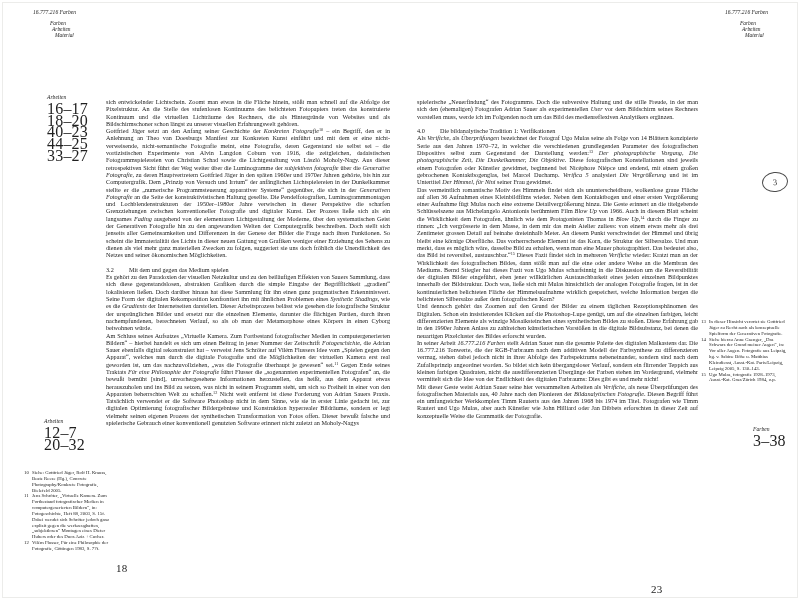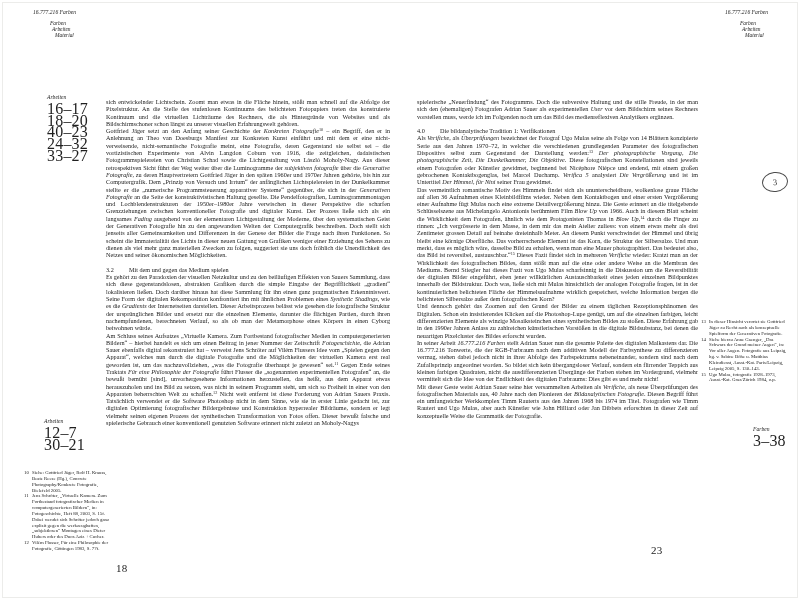--- a/index.html
+++ b/index.html
@@ -56,28 +56,28 @@
     <div class="l1">Farben</div>
     <div class="l2">Arbeiten</div>
     <div class="l3">Material</div>
   </div>
 
   <div class="abs" style="left:47px;top:94px;">
     <div class="sb-label">Arbeiten</div>
     <div class="sb-item">16–17</div>
     <div class="sb-item">18–20</div>
     <div class="sb-item">40–23</div>
-    <div class="sb-item">24–32</div>
+    <div class="sb-item">44–25</div>
     <div class="sb-item">33–27</div>
   </div>
 
   <div class="abs" style="left:44px;top:418px;">
     <div class="sb-label">Arbeiten</div>
     <div class="sb-item">12–7</div>
-    <div class="sb-item">30–21</div>
+    <div class="sb-item">20–32</div>
   </div>
 
   <div class="abs maincol" style="left:106px;top:98px;width:284px;">
     <p><span>sich entwickelnder Lichtschein. Zoomt man etwas in die Fläche hinein, stößt man schnell auf die Abfolge der Pixelstruktur. An die Stelle des stufenlosen Kontinuums des belichteten Fotopapiers treten das konstruierte Kontinuum und die virtuellen Lichträume des Rechners, die als Hintergründe von Websites und als Bildschirmschoner schon längst zu unserer visuellen Erfahrungswelt gehören.</span></p>
     <p><span>Gottfried Jäger setzt an den Anfang seiner Geschichte der </span><em>Konkreten Fotografie</em><sup>10</sup><span> – ein Begriff, den er in Anlehnung an Theo van Doesburgs Manifest zur Konkreten Kunst einführt und mit dem er eine nicht-verweisende, nicht-semantische Fotografie meint, eine Fotografie, deren Gegenstand sie selbst sei – die vortizistischen Experimente von Alvin Langdon Coburn von 1916, die zeitgleichen, dadaistischen Fotogrammspielereien von Christian Schad sowie die Lichtgestaltung von László Moholy-Nagy. Aus dieser retrospektiven Sicht führt der Weg weiter über die Luminogramme der </span><em>subjektiven fotografie</em><span> über die </span><em>Generative Fotografie</em><span>, zu deren Hauptvertretern Gottfried Jäger in den späten 1960er und 1970er Jahren gehörte, bis hin zur Computergrafik. Dem „Prinzip von Versuch und Irrtum“ der anfänglichen Lichtspielereien in der Dunkelkammer stellte er die „numerische Programmsteuerung apparativer Systeme“ gegenüber, die sich in der </span><em>Generativen Fotografie</em><span> an die Seite der konstruktivistischen Haltung gesellte. Die Pendelfotografien, Luminogrammmontagen und Lochblendenstrukturen der 1950er–1980er Jahre verwischen in dieser Perspektive die scharfen Grenzziehungen zwischen konventioneller Fotografie und digitaler Kunst. Der Prozess ließe sich als ein langsames </span><em>Fading</em><span> ausgehend von der elementaren Lichtgestaltung der Moderne, über den systematischen Geist der Generativen Fotografie hin zu den angewandten Welten der Computergrafik beschreiben. Doch stellt sich jenseits aller Gemeinsamkeiten und Differenzen in der Genese der Bilder die Frage nach ihren Funktionen. So scheint die Immaterialität des Lichts in dieser neuen Gattung von Grafiken weniger einer Erziehung des Sehens zu dienen als viel mehr ganz materiellen Zwecken zu folgen, suggeriert sie uns doch fröhlich die Unendlichkeit des Netzes und seiner ökonomischen Möglichkeiten.</span></p>
     <div class="hrow">
       <span class="hnum">3.2</span>
       <span>Mit dem und gegen das Medium spielen</span>
     </div>
     <p><span>Es gehört zu den Paradoxien der visuellen Netzkultur und zu den beiläufigen Effekten von Sauers Sammlung, dass sich diese gegenstandslosen, abstrakten Grafiken durch die simple Eingabe der Begrifflichkeit „gradient“ lokalisieren ließen. Doch darüber hinaus hat diese Sammlung für ihn einen ganz pragmatischen Erkenntniswert. Seine Form der digitalen Rekomposition konfrontiert ihn mit ähnlichen Problemen eines </span><em>Synthetic Shadings</em><span>, wie es die </span><em>Gradients</em><span> der Internetseiten darstellen. Dieser Arbeitsprozess belässt wie gesehen die fotografische Struktur der ursprünglichen Bilder und ersetzt nur die einzelnen Elemente, darunter die flächigen Partien, durch ihren nachempfundenen, berechneten Verlauf, so als ob man der Metamorphose eines Körpers in einen Cyborg beiwohnen würde.</span></p>
@@ -142,14 +142,14 @@
       <span class="fn-num">15</span>
       <span class="fn-text">Ugo Mulas, fotografie 1928–1973, Ausst.-Kat. Graz/Zürich 1984, o.p.</span>
     </div>
   </div>
 
   <div class="abs" style="left:753px;top:426px;">
     <div class="sb-label">Farben</div>
     <div class="sb-item">3–38</div>
   </div>
 
-  <div class="abs pagenum" style="left:651px;top:545px;">23</div>
+  <div class="abs pagenum" style="left:651px;top:584px;">23</div>
 </div>
 
 </body></html>

